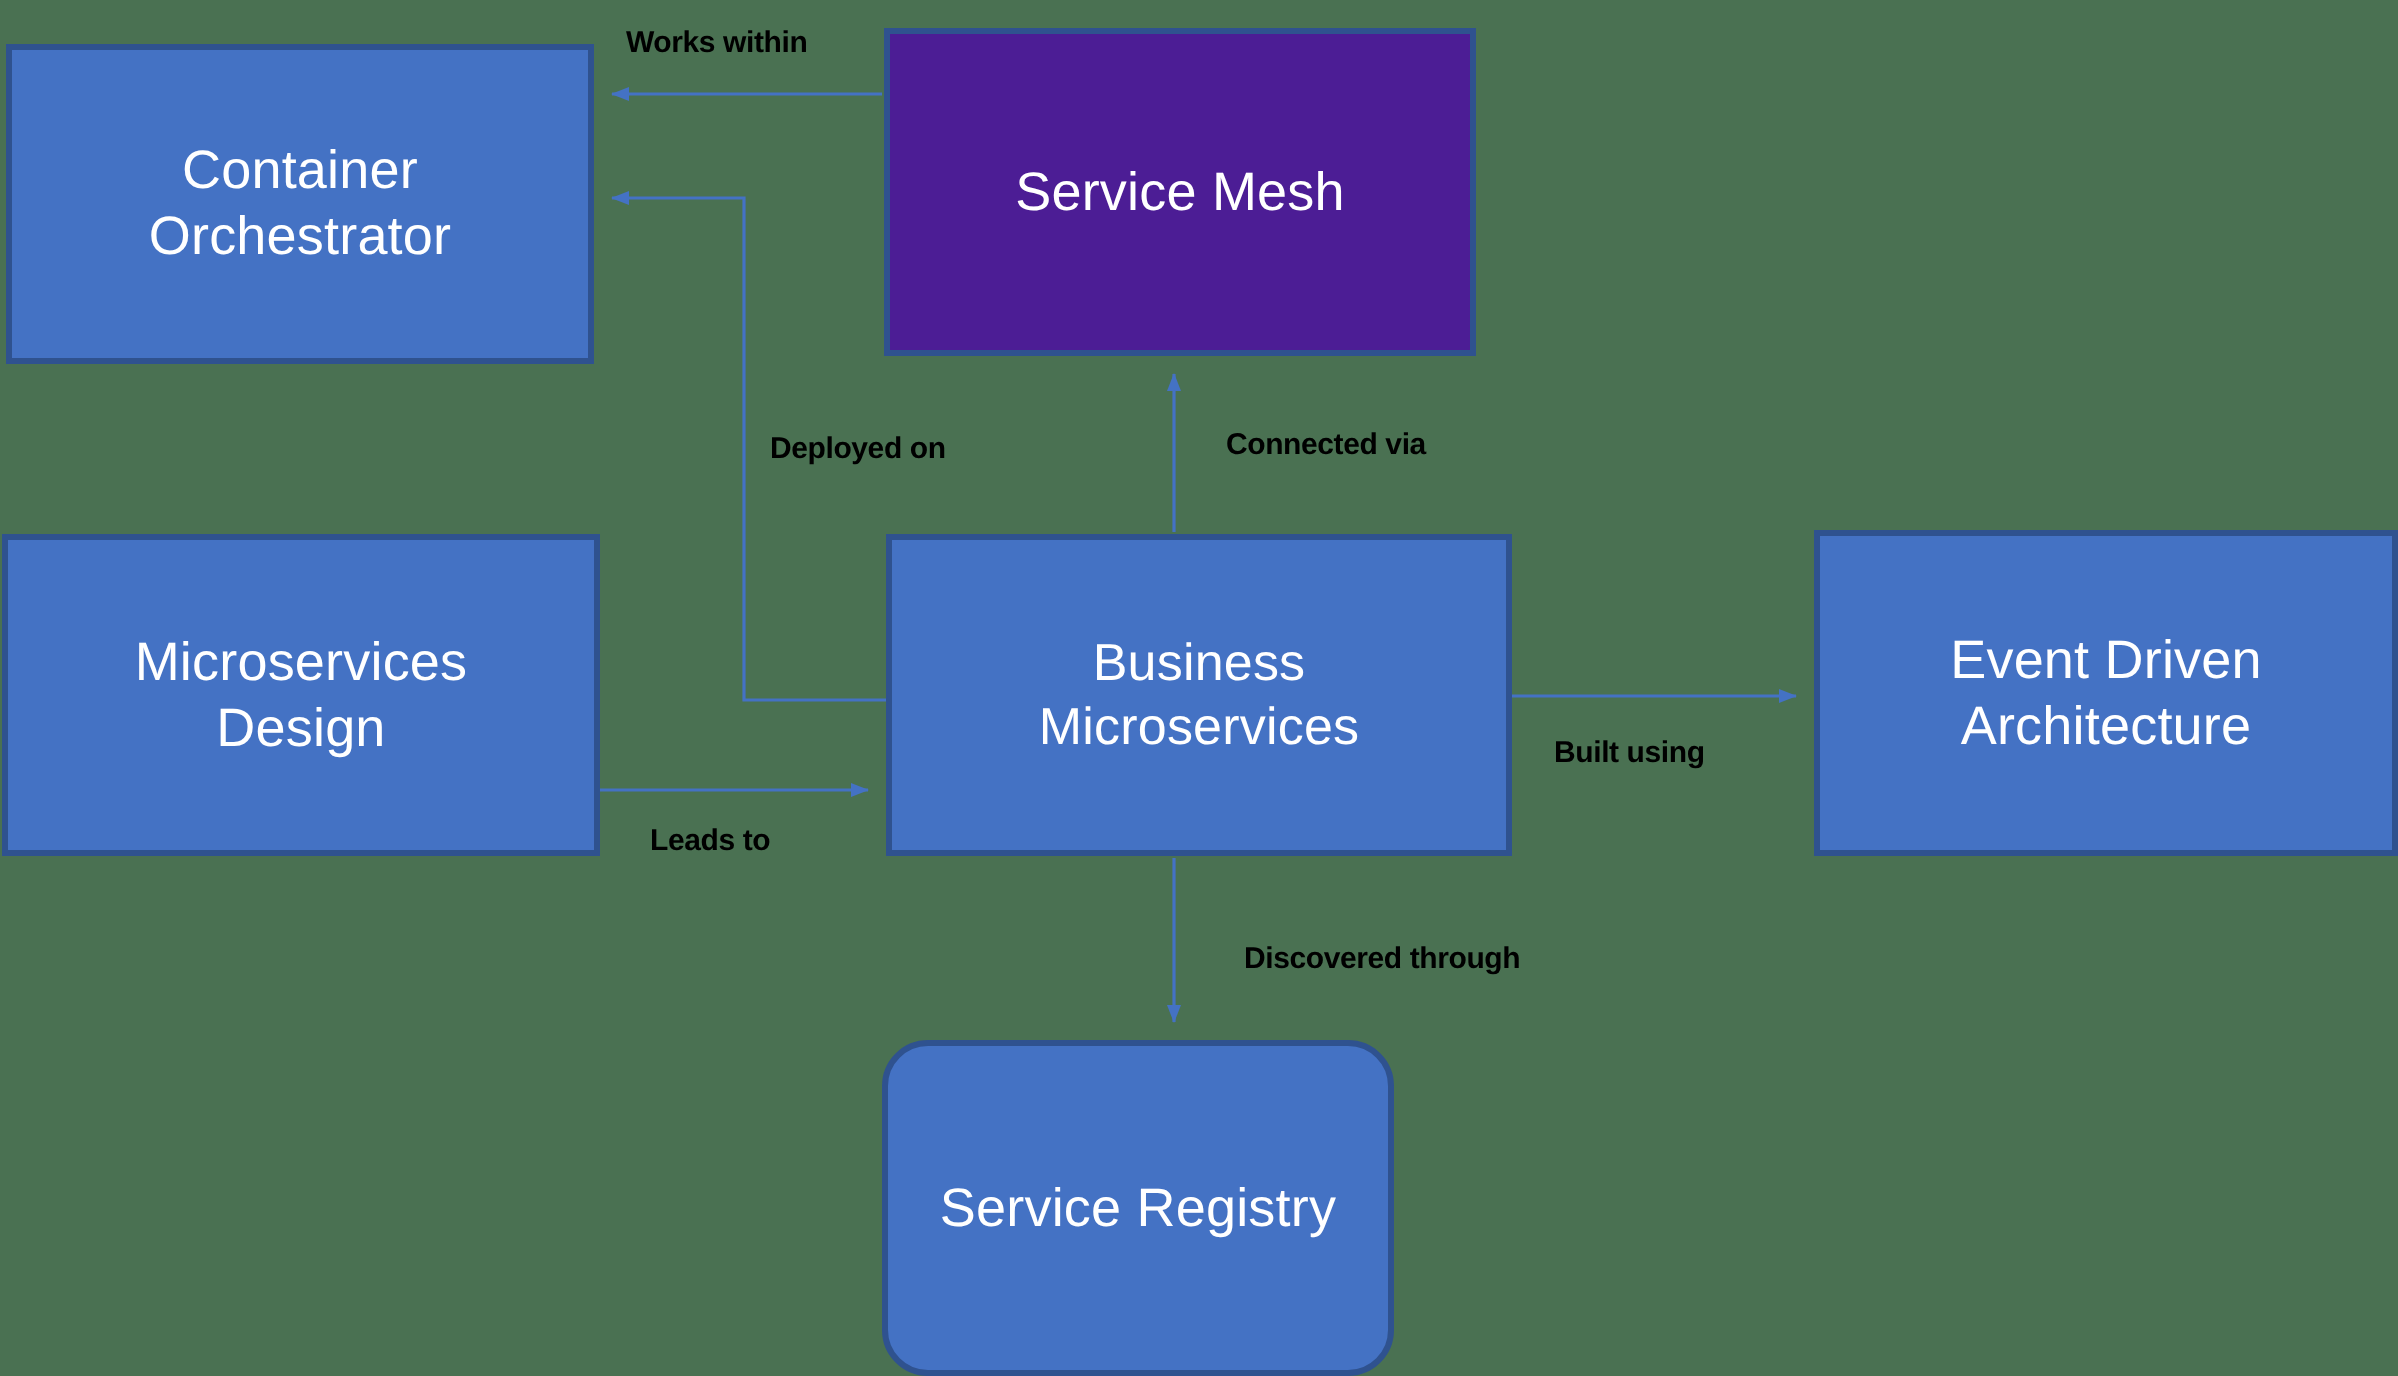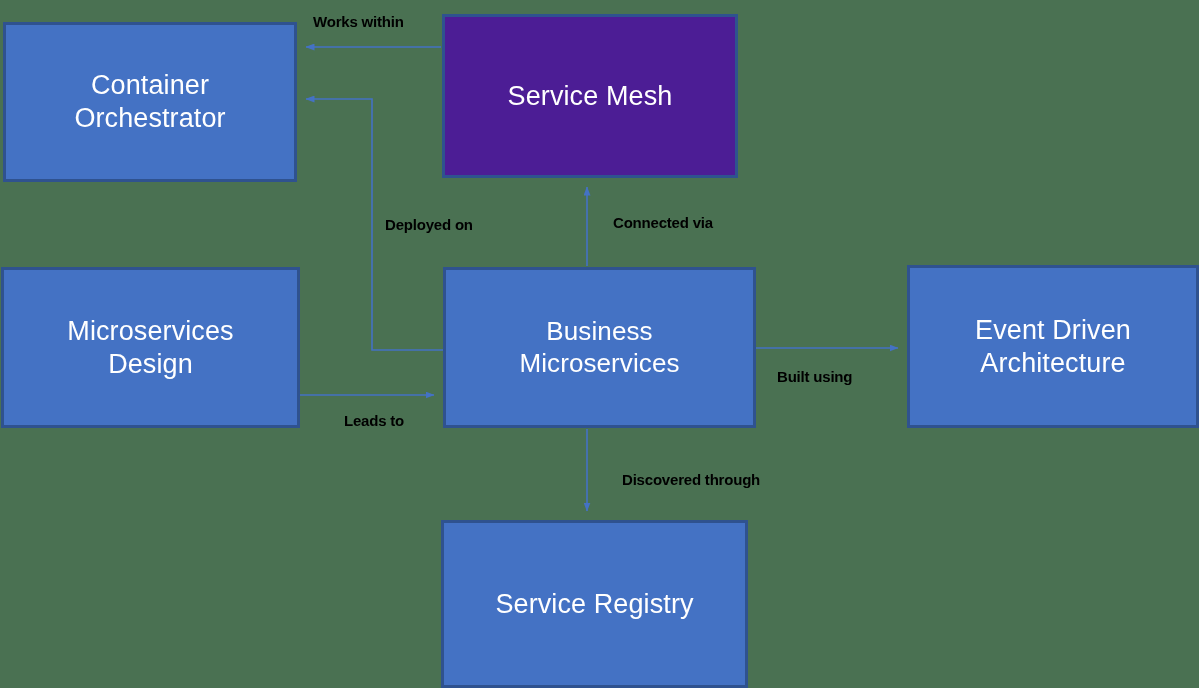--- a/index.html
+++ b/index.html
@@ -103,29 +103,29 @@
   <div class="node" id="node-business-microservices" style="left: 443px; top: 267px; width: 313px; height: 161px; font-size: 26px; background: rgb(68, 114, 196); border-color: rgb(47, 82, 143); color: rgb(255, 255, 255);">
     <span class="node-label">Business
 Microservices</span>
   </div>
 
   <div class="node" id="node-event-driven-architecture" style="left: 907px; top: 265px; width: 292px; height: 163px; font-size: 27px; background: rgb(68, 114, 196); border-color: rgb(47, 82, 143); color: rgb(255, 255, 255);">
     <span class="node-label">Event Driven
 Architecture</span>
   </div>
 
-  <div class="node" id="node-service-registry" style="left: 441px; top: 520px; width: 307px; height: 168px; font-size: 27px; background: rgb(68, 114, 196); border-color: rgb(47, 82, 143); color: rgb(255, 255, 255);">
+  <div class="node" id="node-service-registry" style="left: 441px; top: 520px; width: 256px; height: 168px; font-size: 27px; background: rgb(68, 114, 196); border-color: rgb(47, 82, 143); color: rgb(255, 255, 255); border-radius: 23px;">
     <span class="node-label">Service Registry</span>
   </div>
 
   <div class="edge-label" id="edge-label-works-within" style="left: 313px; top: 14px; color: rgb(0, 0, 0);">Works within</div>
 
   <div class="edge-label" id="edge-label-deployed-on" style="left: 385px; top: 217px; color: rgb(0, 0, 0);">Deployed on</div>
 
   <div class="edge-label" id="edge-label-connected-via" style="left: 613px; top: 215px; color: rgb(0, 0, 0); text-align: right;">Connected via</div>
 
-  <div class="edge-label" id="edge-label-leads-to" style="left: 344px; top: 413px; color: rgb(0, 0, 0);">Leads to</div>
+  <div class="edge-label" id="edge-label-leads-to" style="left: 325px; top: 413px; color: rgb(0, 0, 0);">Leads to</div>
 
   <div class="edge-label" id="edge-label-built-using" style="left: 777px; top: 369px; color: rgb(0, 0, 0);">Built using</div>
 
   <div class="edge-label" id="edge-label-discovered-through" style="left: 622px; top: 472px; color: rgb(0, 0, 0);">Discovered through</div>
 
 </div>
 
 </body></html>

